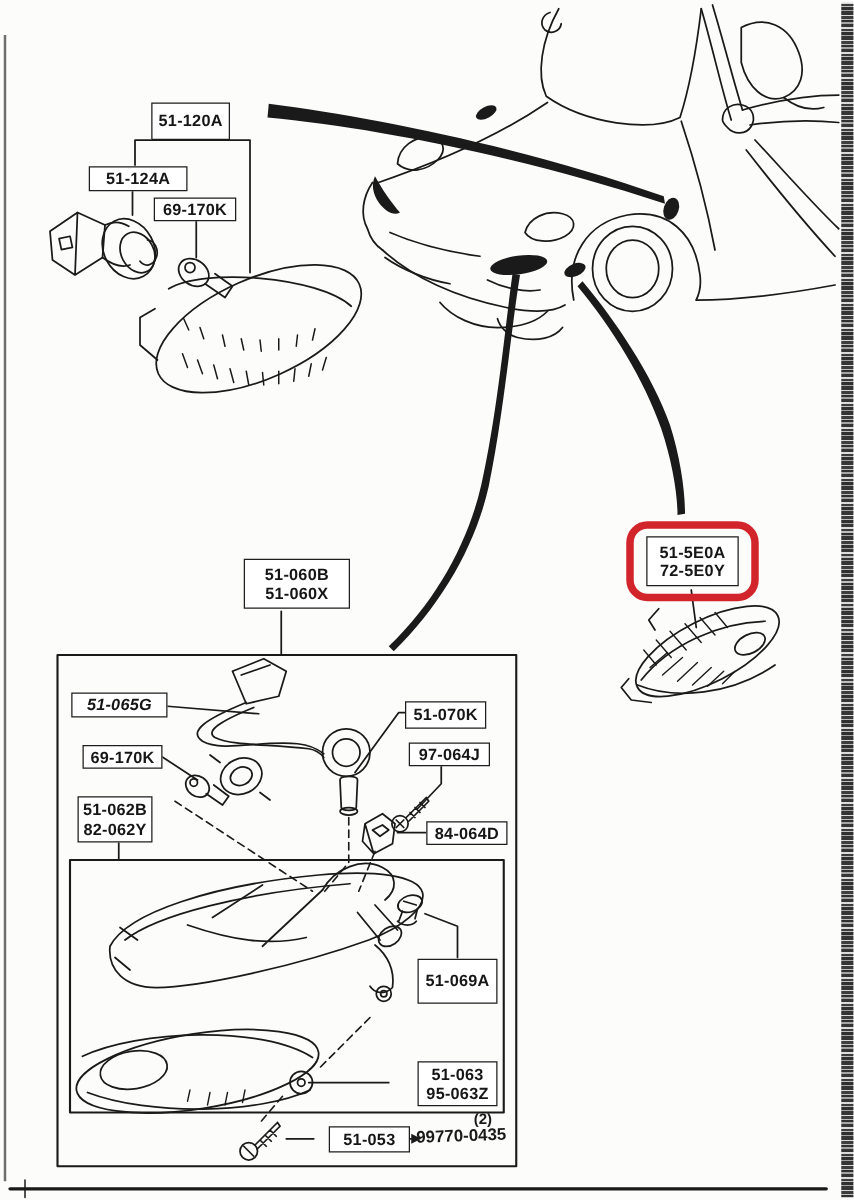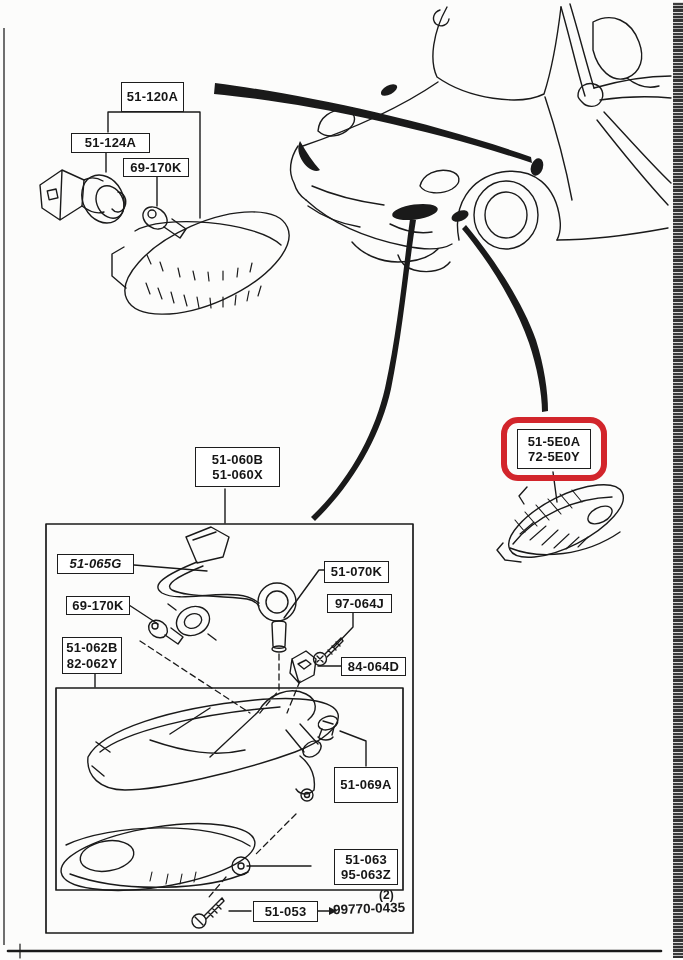--- a/index.html
+++ b/index.html
@@ -240,21 +240,21 @@
 
 <div class="pl" style="left:341px;top:657px;width:65px;height:19px;">84-064D</div>
 
 <div class="pl" style="left:334px;top:767px;width:64px;height:36px;">51-069A</div>
 
 <div class="pl two" style="left:311px;top:849px;width:64px;height:36px;margin-left:23px;">
   <span>51-063</span>
   <span>95-063Z</span>
 </div>
 
-<div class="pl" style="left:253px;top:901px;width:65px;height:21px;">51-053</div>
+<div class="pl" style="left:263px;top:901px;width:65px;height:21px;">51-053</div>
 
 <div class="freetext" id="qty-note">(2)</div>
 
 <div class="freetext" id="ref-code">99770-0435</div>
 
 <div id="left-page-line"></div>
 <div id="right-edge-band"></div>
 
 </div>
 

